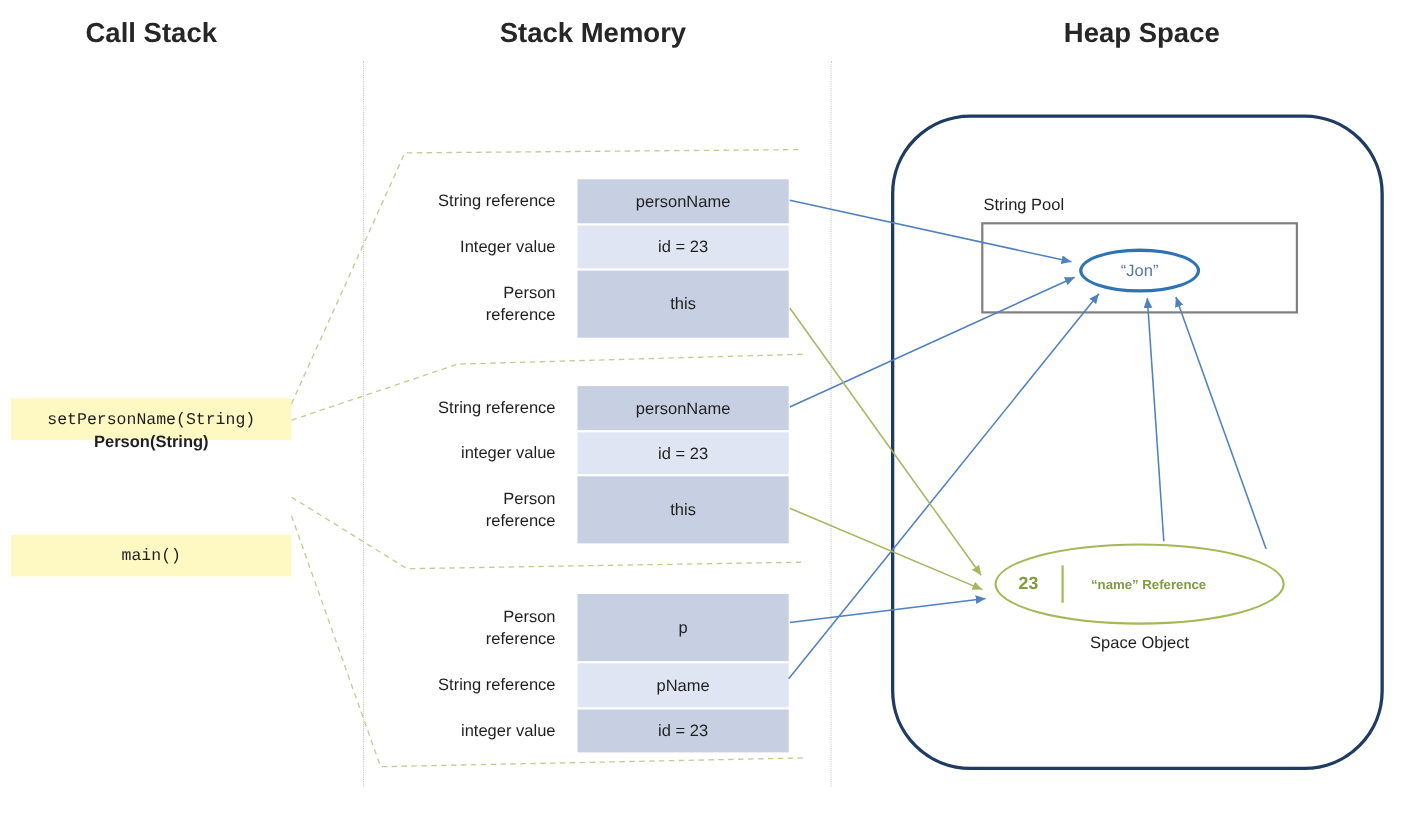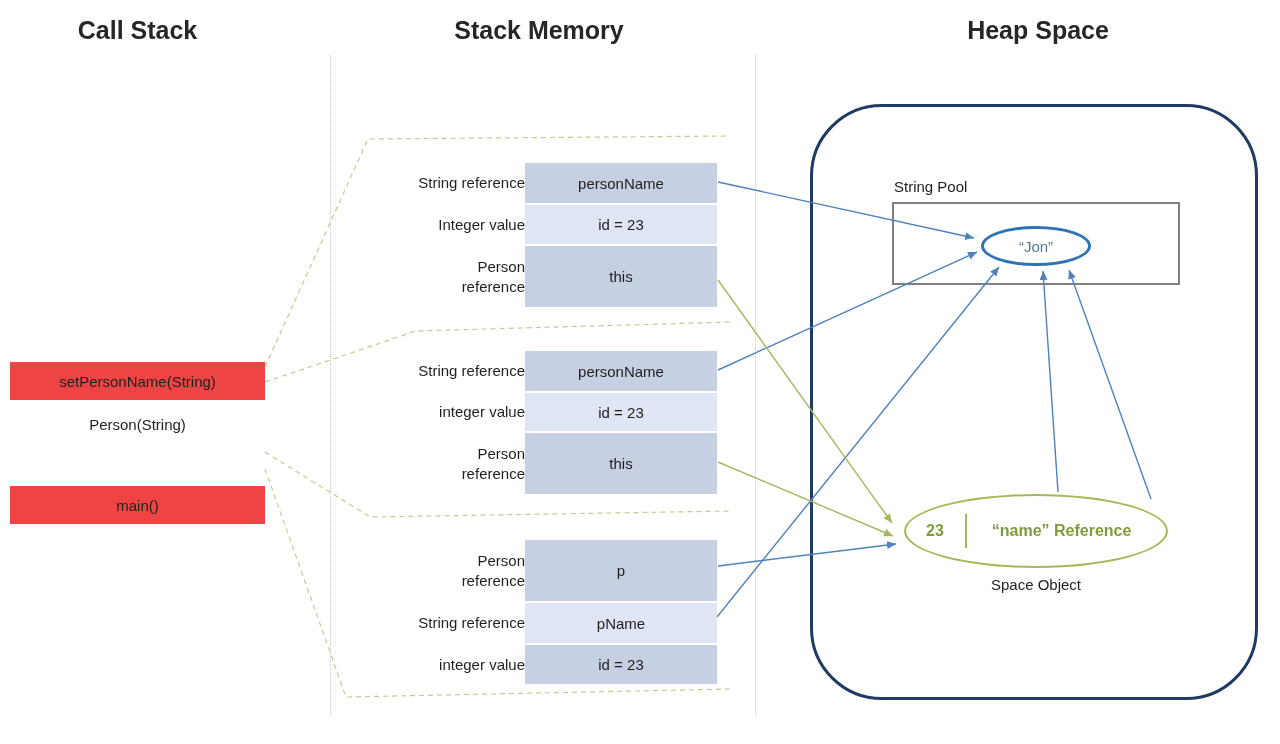--- a/index.html
+++ b/index.html
@@ -14,28 +14,28 @@
   .v-divider {
     position:absolute; top:55px; height:660px; width:0;
     border-left:1px dotted #c9c9c9;
   }
   
   .cs-box {
     position:absolute; left:10px; width:255px; height:38px;
     display:flex; align-items:center; justify-content:center;
     font-size:15px; color:#1f1f1f;
   }
-  .cs-box.hl { background:#ef4444; }
+  .cs-box.hl { background:#fef9c3;font-family:Liberation Mono, monospace; }
   
   .mem-row {
     position:absolute; left:355px; width:362px;
     display:flex; align-items:center;
   }
   .mem-label {
-    flex:1; text-align:right; 
+    flex:1; text-align:right; padding-right:20px;
     font-size:15px; color:#1f1f1f; line-height:1.3;
   }
   .mem-label.wrap { padding-left:72px; }
   .mem-value {
     width:192px; height:100%;
     display:flex; align-items:center; justify-content:center;
     font-size:15px; color:#1f1f1f;
   }
   .mem-value.dark  { background:#c7cfe3; }
   .mem-value.light { background:#dfe5f2; }
@@ -56,21 +56,21 @@
     color:#54779c; font-size:15px; background:#ffffff;
   }
   .person-ellipse {
     position:absolute; left:904px; top:494px; width:264px; height:74px;
     border:2px solid #a3b957; border-radius:50%; box-sizing:border-box;
     display:flex; align-items:center; padding-left:20px; gap:21px;
     background:#ffffff;
   }
   .po-id  { font-weight:bold; color:#7f9b3a; font-size:16px; }
   .po-div { width:2px; height:34px; background:#a3b957; }
-  .po-ref { font-weight:bold; color:#7f9b3a; font-size:16px; margin-left:4px; }
+  .po-ref { font-weight:bold; color:#7f9b3a; font-size:12px; margin-left:4px; }
   .po-caption {
     position:absolute; left:904px; top:576px; width:264px;
     text-align:center; font-size:15px; color:#1f1f1f;
   }
   
   .connectors {
     position:absolute; left:0; top:0; width:1280px; height:744px;
     pointer-events:none; z-index:5;
   }
   .dash  { fill:none; stroke:#c6ca92; stroke-width:1.2; stroke-dasharray:5 4; }
@@ -83,21 +83,21 @@
 <div class="canvas">
 
   <div class="col-header" style="left:10px; width:255px;">Call Stack</div>
   <div class="col-header" style="left:888px; width:300px;">Heap Space</div>
   <div class="col-header" style="left:379px; width:320px;">Stack Memory</div>
 
   <div class="v-divider" style="left:330px;"></div>
   <div class="v-divider" style="left:755px;"></div>
 
   <div class="cs-box hl" style="top:362px;">setPersonName(String)</div>
-  <div class="cs-box" style="top:405px;">Person(String)</div>
+  <div class="cs-box" style="top:382px;font-weight:bold;">Person(String)</div>
   <div class="cs-box hl" style="top:447px;margin-top:39px;">main()</div>
 
   <div class="mem-row" style="top:163px; height:40px;">
     <div class="mem-label">String reference</div>
     <div class="mem-value dark">personName</div>
   </div>
   <div class="mem-row" style="top:205px; height:39px;">
     <div class="mem-label">Integer value</div>
     <div class="mem-value light">id = 23</div>
   </div>

